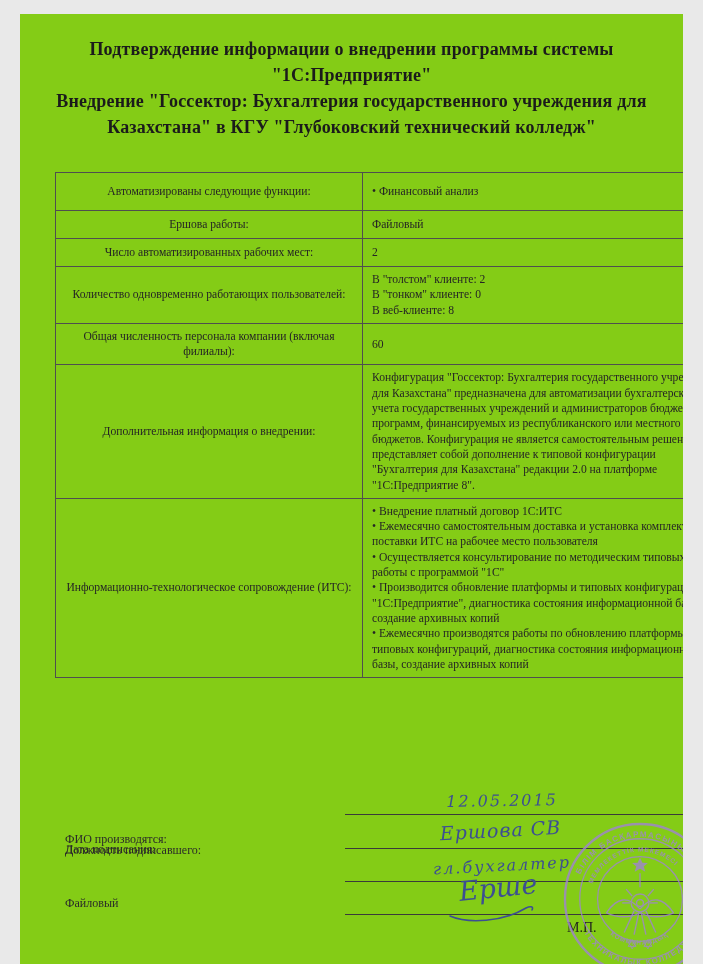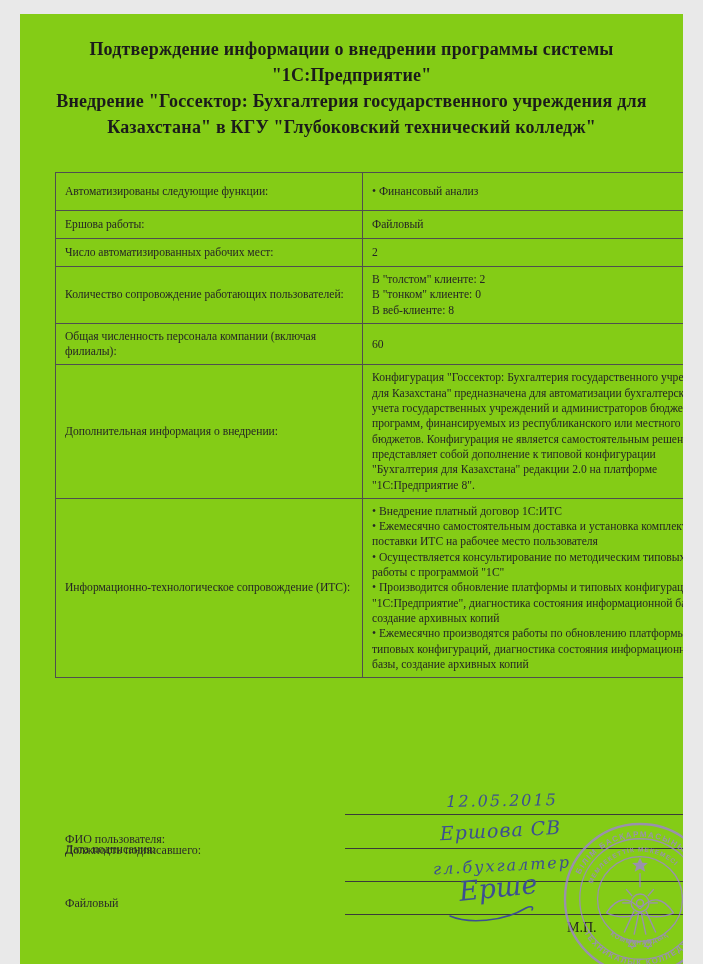--- a/index.html
+++ b/index.html
@@ -23,21 +23,21 @@
   table.info{
     position:absolute;left:35px;top:158px;width:637px;
     border-collapse:collapse;table-layout:fixed;
     font-size:11.6px;line-height:1.32;color:#252525;
   }
   table.info td{
     border:1px solid #4f4f4f;
     vertical-align:middle;
     padding:5px 9px;
   }
-  td.lbl{width:288px;}
+  td.lbl{width:288px;text-align:center;}
   td.val{width:349px;}
   .val-indent{padding-left:38px;}
   .cell-line{margin:0;}
   tr.r1{height:38px;} tr.r2{height:28px;} tr.r3{height:28px;}
   tr.r4{height:49px;} tr.r5{height:36px;} tr.r6{height:118px;} tr.r7{height:160px;}
   
   .sig-label{
     position:absolute;left:45px;font-size:12px;color:#2a2a2a;white-space:nowrap;
   }
   .sig-line{
@@ -86,21 +86,21 @@
       </tr>
       <tr class="r2">
         <td class="lbl">Ершова работы:</td>
         <td class="val">Файловый</td>
       </tr>
       <tr class="r3">
         <td class="lbl">Число автоматизированных рабочих мест:</td>
         <td class="val">2</td>
       </tr>
       <tr class="r4">
-        <td class="lbl">Количество сопровождение работающих пользователей:</td>
+        <td class="lbl">Количество одновременно работающих пользователей:</td>
         <td class="val">
           <p class="cell-line">В "толстом" клиенте: 2</p>
           <p class="cell-line">В "тонком" клиенте: 0</p>
           <p class="cell-line">В веб-клиенте: 8</p>
         </td>
       </tr>
       <tr class="r5">
         <td class="lbl">Общая численность персонала компании (включая филиалы):</td>
         <td class="val">60</td>
       </tr>
@@ -115,21 +115,21 @@
           <p class="cell-line">• Ежемесячно самостоятельным доставка и установка комплекта поставки ИТС на рабочее место пользователя</p>
           <p class="cell-line">• Осуществляется консультирование по методическим типовых работы с программой "1С"</p>
           <p class="cell-line">• Производится обновление платформы и типовых конфигураций "1С:Предприятие", диагностика состояния информационной базы, создание архивных копий</p>
           <p class="cell-line">• Ежемесячно производятся работы по обновлению платформы и типовых конфигураций, диагностика состояния информационной базы, создание архивных копий</p>
         </td>
       </tr>
     </tbody>
   </table>
 
   <div class="sig-label" style="top:828px">Дата подписания:</div>
-  <div class="sig-label" style="top:818px">ФИО пользователя:</div>
+  <div class="sig-label" style="top:818px">ФИО производятся:</div>
   <div class="sig-label" style="top:829px">Должность подписавшего:</div>
   <div class="sig-label" style="top:882px">Файловый</div>
 
   <div class="sig-line" style="top:800px"></div>
   <div class="sig-line" style="top:834px"></div>
   <div class="sig-line" style="top:867px"></div>
   <div class="sig-line" style="top:900px"></div>
 
   <div class="hand hand-date">12.05.2015</div>
   <div class="hand hand-name">Ершова СВ</div>

